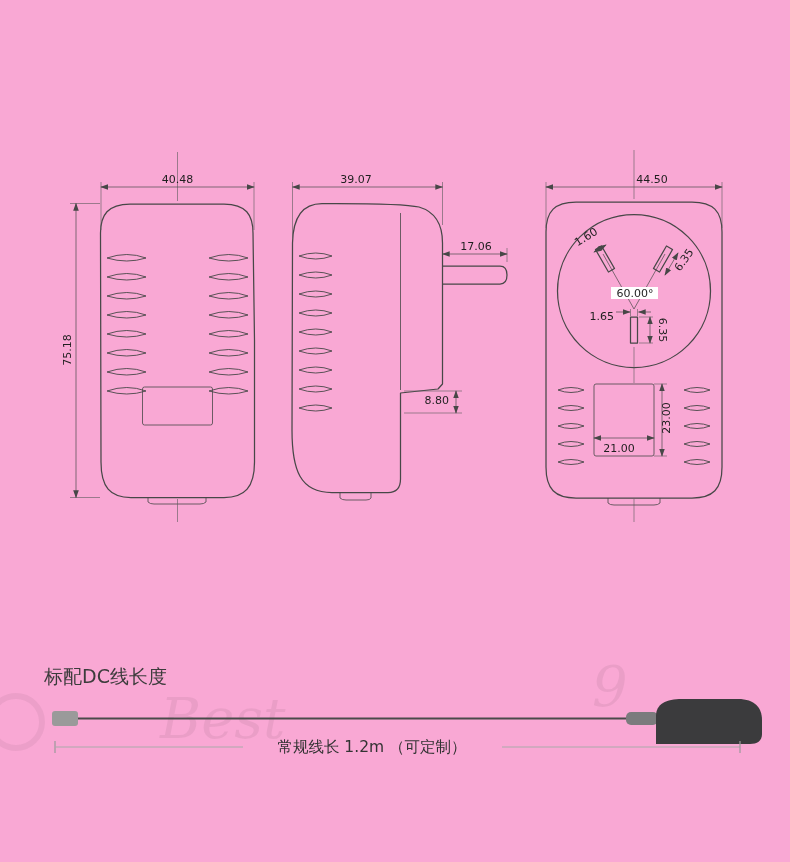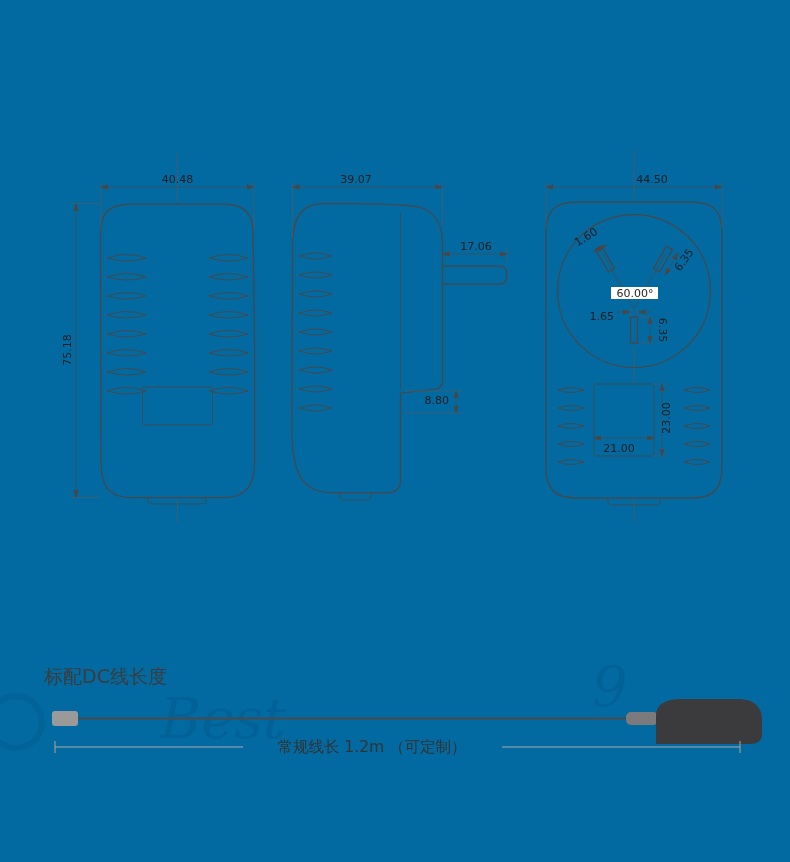--- a/index.html
+++ b/index.html
@@ -1,16 +1,16 @@
 <!DOCTYPE html>
 <html><head>
 <meta charset="utf-8">
 <style>
   html,body{margin:0;padding:0;background:#ffffff;}
-  .page{position:relative;width:790px;height:862px;background:#0369a1;overflow:hidden;
+  .page{position:relative;width:790px;height:862px;background:#f9a8d4;overflow:hidden;
         font-family:"DejaVu Sans","Liberation Sans",sans-serif;}
   svg{display:block;}
   .outline{fill:none;stroke:#474747;stroke-width:1.25;stroke-linejoin:round;stroke-linecap:round;}
   .thin{fill:none;stroke:#474747;stroke-width:0.8;}
   .vent{fill:none;stroke:#474747;stroke-width:0.9;}
   .ext{fill:none;stroke:#5a5a5a;stroke-width:0.6;}
   .dim{fill:none;stroke:#4a4a4a;stroke-width:0.7;}
   .dimtext{font:11px "DejaVu Sans",sans-serif;fill:#1f1f1f;}
   .cn-title{font:19px "DejaVu Sans",sans-serif;fill:#3c3c3c;}
   .cn-note{font:15.5px "DejaVu Sans",sans-serif;fill:#333333;}

